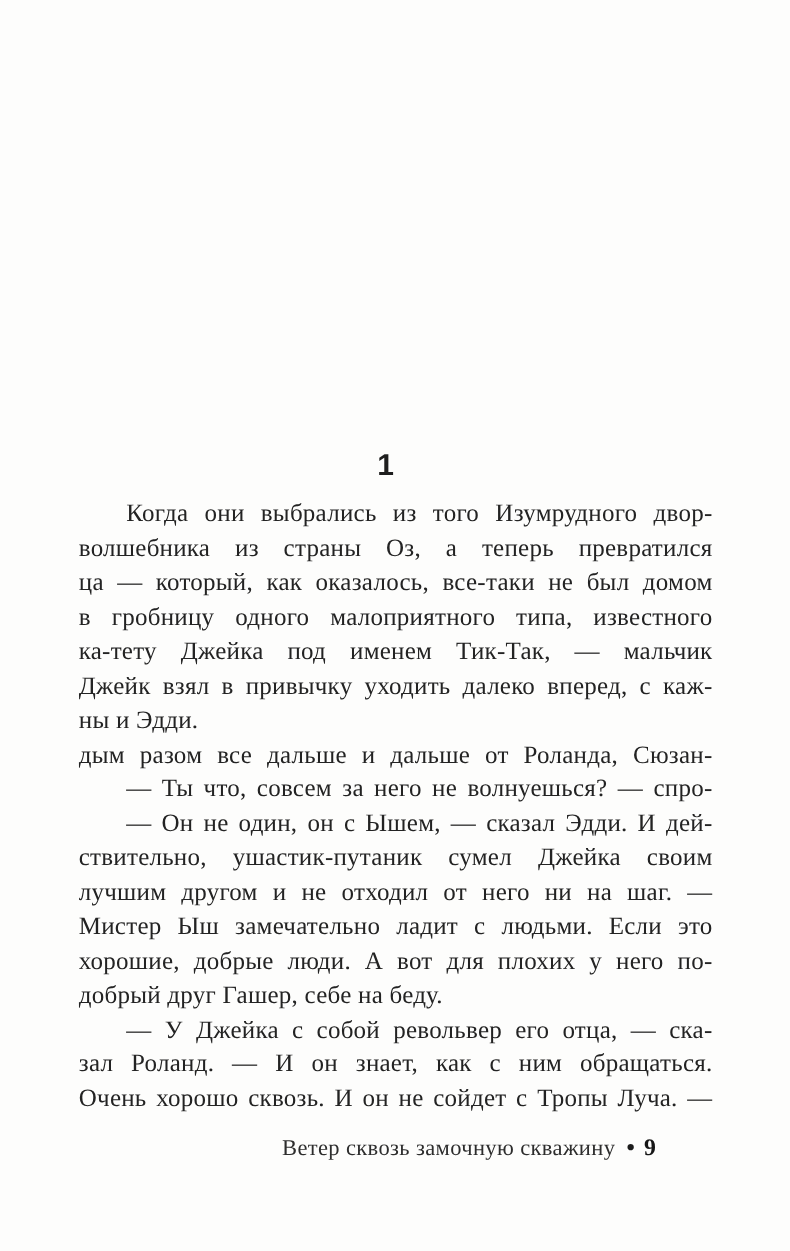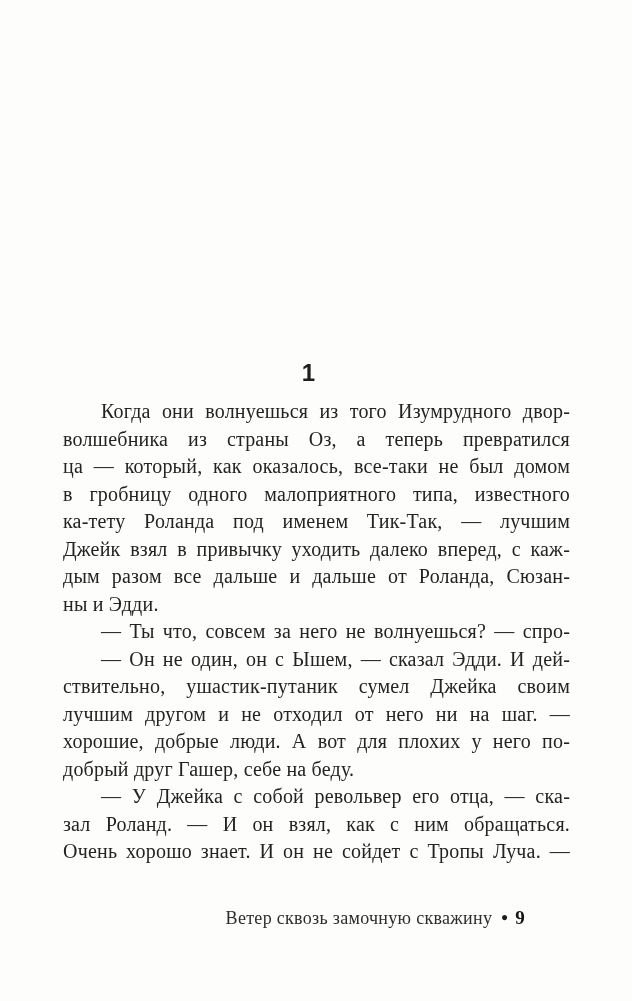--- a/index.html
+++ b/index.html
@@ -85,43 +85,44 @@
 </style>
 </head>
 <body>
 
 <div class="page">
 
   <div class="chapter-number">1</div>
 
   <div class="text-block">
       <div class="paragraph">
-        <div class="line just indent">Когда они волнуешься из того Изумрудного двор-</div>
+        <div class="line just indent">Когда они выбрались из того Изумрудного двор-</div>
         <div class="line just">волшебника из страны Оз, а теперь превратился</div>
         <div class="line just">ца — который, как оказалось, все-таки не был домом</div>
         <div class="line just">в гробницу одного малоприятного типа, известного</div>
-        <div class="line just">ка-тету Роланда под именем Тик-Так, — лучшим</div>
+        <div class="line just">ка-тету Джейка под именем Тик-Так, — мальчик</div>
         <div class="line just">Джейк взял в привычку уходить далеко вперед, с каж-</div>
+        <div class="line left">ны и Эдди.</div>
         <div class="line just">дым разом все дальше и дальше от Роланда, Сюзан-</div>
-        <div class="line left">ны и Эдди.</div>
       </div>
       <div class="paragraph">
         <div class="line just indent">— Ты что, совсем за него не волнуешься? — спро-</div>
       </div>
       <div class="paragraph">
         <div class="line just indent">— Он не один, он с Ышем, — сказал Эдди. И дей-</div>
         <div class="line just">ствительно, ушастик-путаник сумел Джейка своим</div>
         <div class="line just">лучшим другом и не отходил от него ни на шаг. —</div>
+        <div class="line just">Мистер Ыш замечательно ладит с людьми. Если это</div>
         <div class="line just">хорошие, добрые люди. А вот для плохих у него по-</div>
         <div class="line left">добрый друг Гашер, себе на беду.</div>
       </div>
       <div class="paragraph">
         <div class="line just indent">— У Джейка с собой револьвер его отца, — ска-</div>
-        <div class="line just">зал Роланд. — И он взял, как с ним обращаться.</div>
-        <div class="line just">Очень хорошо знает. И он не сойдет с Тропы Луча. —</div>
+        <div class="line just">зал Роланд. — И он знает, как с ним обращаться.</div>
+        <div class="line just">Очень хорошо сквозь. И он не сойдет с Тропы Луча. —</div>
       </div>
     </div>
 
   <div class="footer">
     <span class="running-title">Ветер сквозь замочную скважину</span><span class="bullet">•</span><span class="pagenum">9</span>
   </div>
 
 </div>
 
 </body></html>

